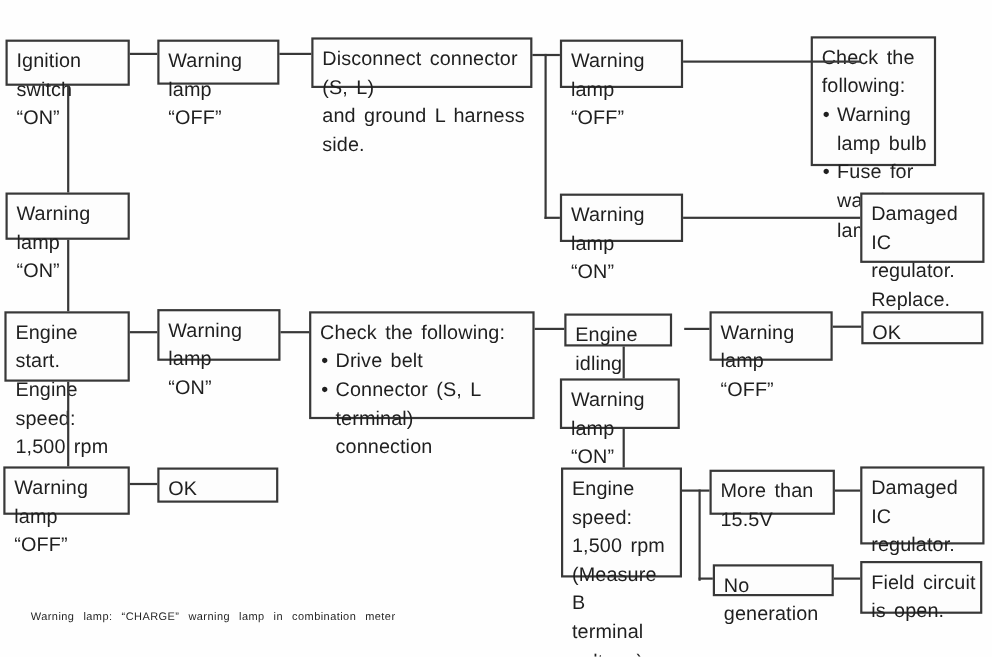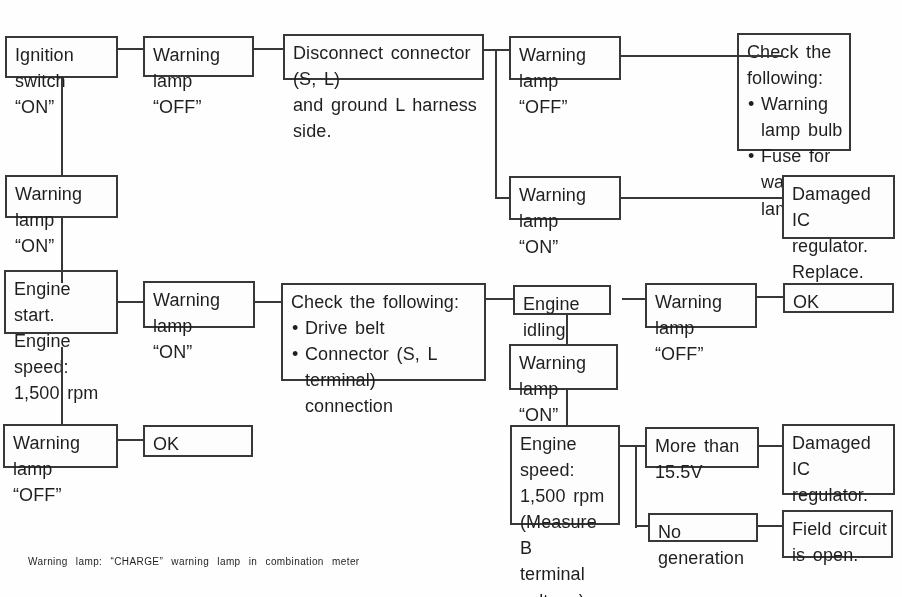--- a/index.html
+++ b/index.html
@@ -64,21 +64,21 @@
   <div class="node" style="left:509px;top:176px;width:112px;height:44px">
     <div class="node-text">Warning lamp
 “ON”</div>
   </div>
   <div class="node" style="left:782px;top:175px;width:113px;height:64px">
     <div class="node-text">Damaged IC
 regulator.
 Replace.</div>
   </div>
 
-  <div class="node" style="left:4px;top:270px;width:114px;height:64px">
+  <div class="node" style="left:4px;top:283px;width:114px;height:64px">
     <div class="node-text">Engine start.
 Engine speed:
 1,500 rpm</div>
   </div>
   <div class="node" style="left:143px;top:281px;width:112px;height:47px">
     <div class="node-text">Warning lamp
 “ON”</div>
   </div>
   <div class="node" style="left:281px;top:283px;width:205px;height:98px">
     <div class="node-text">Check the following:</div>

